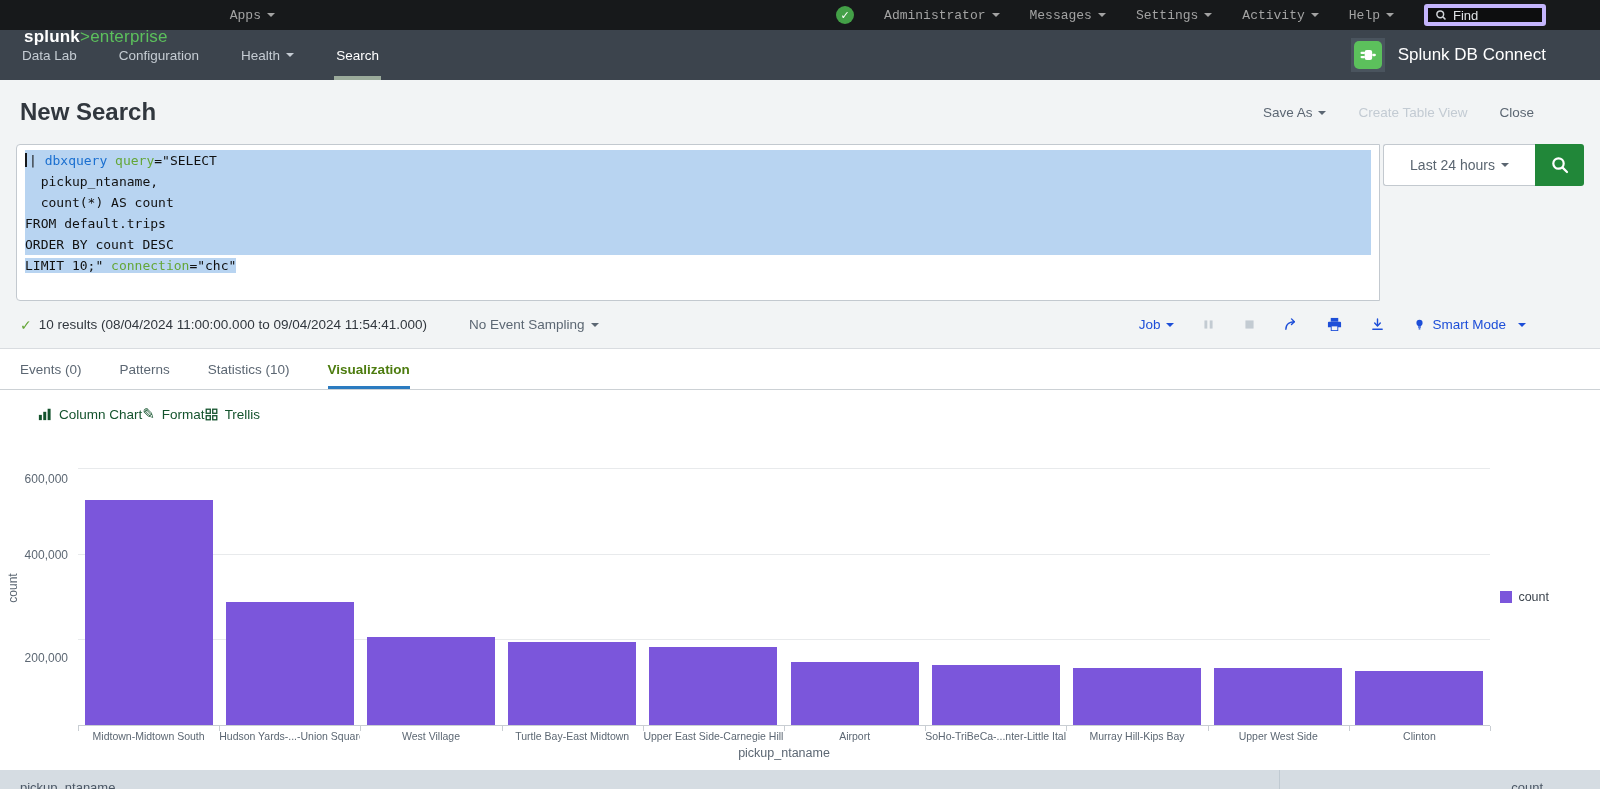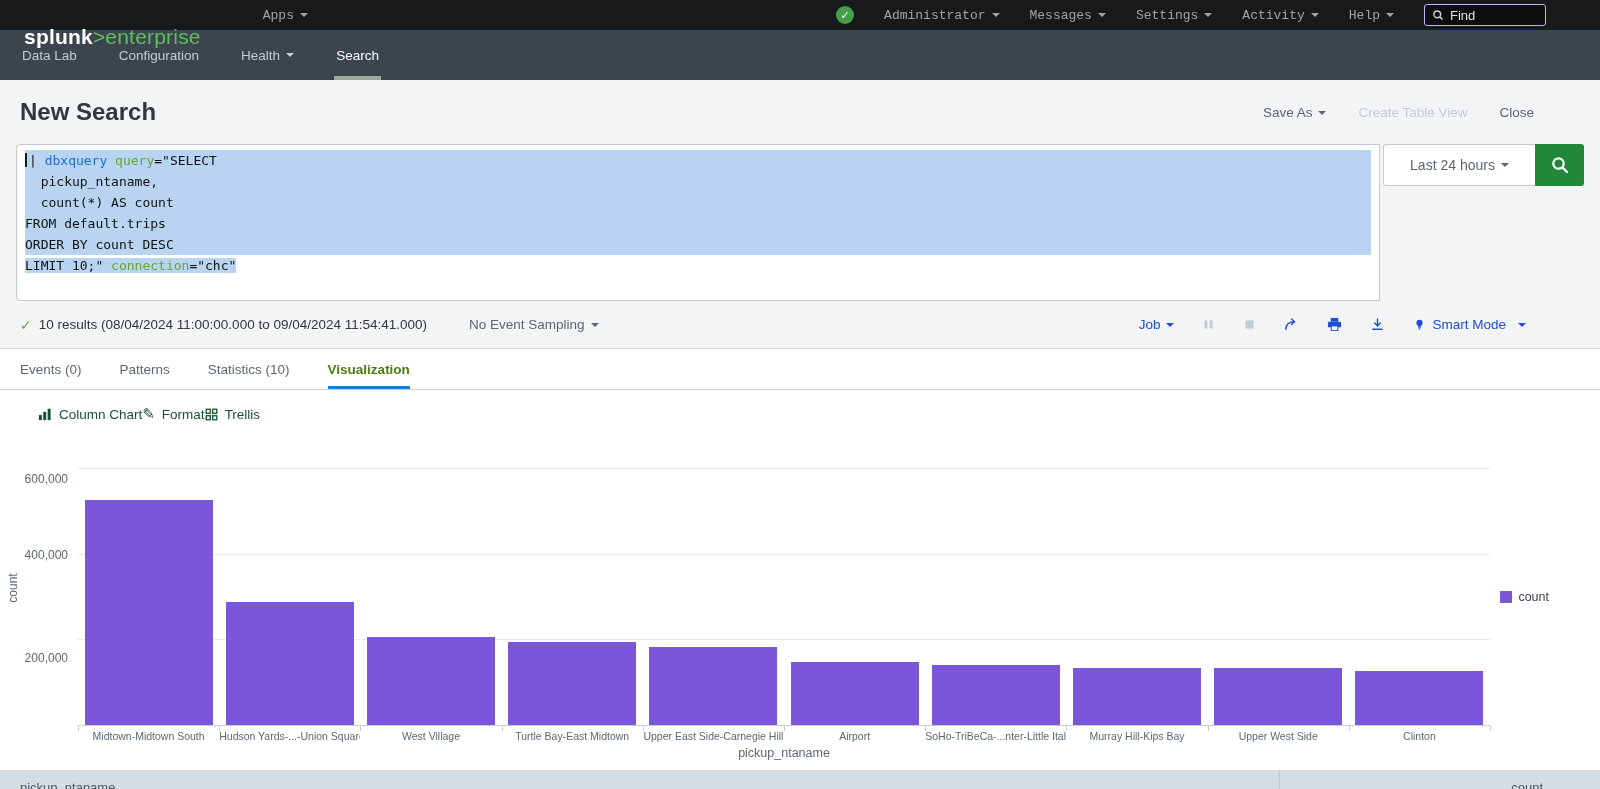--- a/index.html
+++ b/index.html
@@ -5,27 +5,27 @@
   * { margin:0; padding:0; box-sizing:border-box; }
   html,body { width:1600px; height:789px; overflow:hidden; background:#fff;
               font-family:"Liberation Sans","DejaVu Sans",sans-serif; }
   .caret { display:inline-block; width:0; height:0; border-left:4px solid transparent;
            border-right:4px solid transparent; border-top:4px solid currentColor;
            margin-left:6px; vertical-align:middle; }
 
   
   .topbar { height:30px; background:#17191b; display:flex; align-items:center;
             padding:0 54px 0 24px; color:#e8eaec; font-size:13px; }
-  .logo { font-size:21px; font-weight:bold; color:#fff; letter-spacing:.2px; margin-right:62px; cursor:pointer;margin-top:43px; }
+  .logo { font-size:17px; font-weight:bold; color:#fff; letter-spacing:.2px; margin-right:62px; cursor:pointer;margin-top:43px; }
   .logo .prod { color:#5cc05c; font-weight:normal; }
   .menu-item { display:flex; align-items:center; color:#a3a3a3; cursor:pointer; white-space:nowrap;font-family:Liberation Mono, monospace; }
   .topbar-right { margin-left:auto; display:flex; align-items:center; gap:30px; }
   .status-circle { width:18px; height:18px; border-radius:50%; background:#43a047; color:#fff;
                    display:flex; align-items:center; justify-content:center; font-size:11px; font-weight:bold; }
-  .find-box { width:122px; height:22px; background:#0d0e0f; border:1px solid #c4b5fd; border-radius:3px;
+  .find-box { width:122px; height:22px; background:#0d0e0f; border:4px solid #c4b5fd; border-radius:3px;
               display:flex; align-items:center; padding:0 7px; gap:6px; color:#dfe2e5; font-size:13px; }
 
   
   .appbar { height:50px; background:#3c444d; display:flex; align-items:stretch;
             padding:0 54px 0 20px; color:#c5ccd3; font-size:13.5px; }
   .appnav { display:flex; gap:38px; }
   .appnav .nav-item { display:flex; align-items:center; position:relative; cursor:pointer; padding:0 2px; }
   .appnav .nav-item.active { color:#fff; }
   .appnav .nav-item.active::after { content:""; position:absolute; left:0; right:0; bottom:0;
             height:4px; background:#9bab9b; }
@@ -164,20 +164,33 @@
         <span>Configuration</span>
       </div>
       <div class="nav-item">
         <span>Health</span>
         <i class="caret"></i>
       </div>
       <div class="nav-item active">
         <span>Search</span>
       </div>
     </div>
+  <div class="appbar-right">
+    <div class="app-icon-frame">
+      <div class="app-icon">
+        <svg width="20" height="20" viewBox="0 0 24 24" fill="#fff">
+          <rect x="8" y="6" width="9" height="12" rx="2.5"></rect>
+          <rect x="3" y="8.2" width="5.5" height="2.6" rx="1.3"></rect>
+          <rect x="3" y="13.2" width="5.5" height="2.6" rx="1.3"></rect>
+          <rect x="17" y="10.6" width="4.5" height="2.8" rx="1.4"></rect>
+        </svg>
+      </div>
+    </div>
+    <div class="app-title">Splunk DB Connect</div>
+  </div>
 </div>
 
 <div class="gray">
 
   <div class="page-head">
     <div class="page-title">New Search</div>
     <div class="head-actions">
       <span class="act"><span>Save As</span><i class="caret"></i></span>
       <span class="act disabled">Create Table View</span>
       <span class="act">Close</span>

